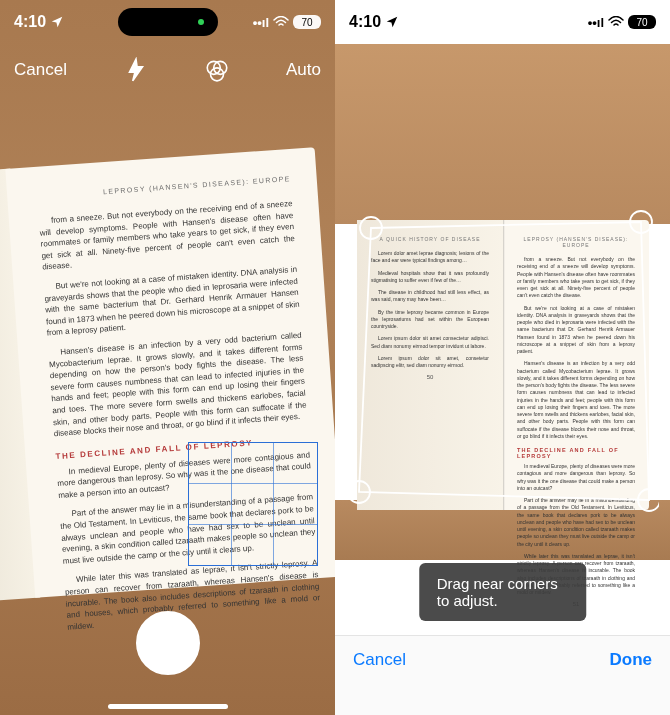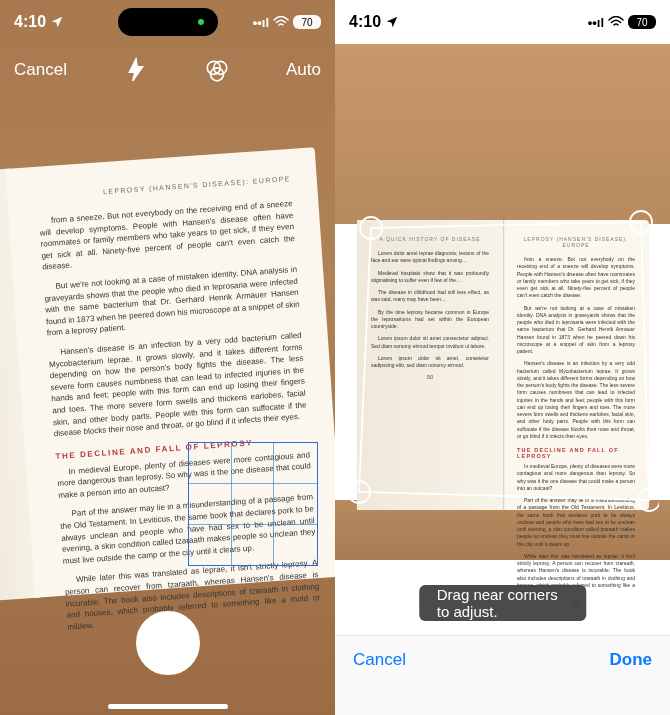--- a/index.html
+++ b/index.html
@@ -62,21 +62,21 @@
   .br-para{font-size:5px; line-height:1.45; color:#333; text-align:justify; margin-bottom:5px; text-indent:7px;}
   .br-sub{font-size:5.5px;letter-spacing:1.2px;color:#b53a3a;font-weight:600;margin:7px 0 4px;text-transform:uppercase;}
   .br-pg{text-align:center;font-size:6px;color:#555;margin-top:4px;}
   .spine{position:absolute; top:0; bottom:0; left:50%; width:3px; background:linear-gradient(90deg,rgba(0,0,0,.08),rgba(0,0,0,.18),rgba(0,0,0,.08)); transform:translateX(-50%);}
 
   .crop-quad{position:absolute;z-index:30;}
   .quad-line{stroke:#fff;stroke-width:1.8;fill:rgba(255,255,255,0);}
   .quad-circle{fill:none;stroke:#fff;stroke-width:1.8;}
 
   
-  .hint{position:absolute; left:50%; bottom:94px; transform:translateX(-50%); background:rgba(60,60,60,.92); color:#fff; font-size:15px; padding:1px 18px; border-radius:6px; z-index:40;}
+  .hint{position:absolute; left:50%; bottom:94px; transform:translateX(-50%); background:rgba(60,60,60,.92); color:#fff; font-size:15px; padding:12px 18px; border-radius:6px; z-index:40;}
   .bottom-bar{position:absolute; left:0; right:0; bottom:0; height:80px; background:#fafafa; display:flex; align-items:flex-start; justify-content:space-between; padding:14px 18px 0; z-index:40; border-top:1px solid #e4e4e4;}
   .bar-btn{font-size:17px; color:#0a7aff;}
   .bar-btn.done{font-weight:700;}
 
   
   .loc-arrow{width:14px;height:14px;}
 </style>
 </head>
 <body>
 

